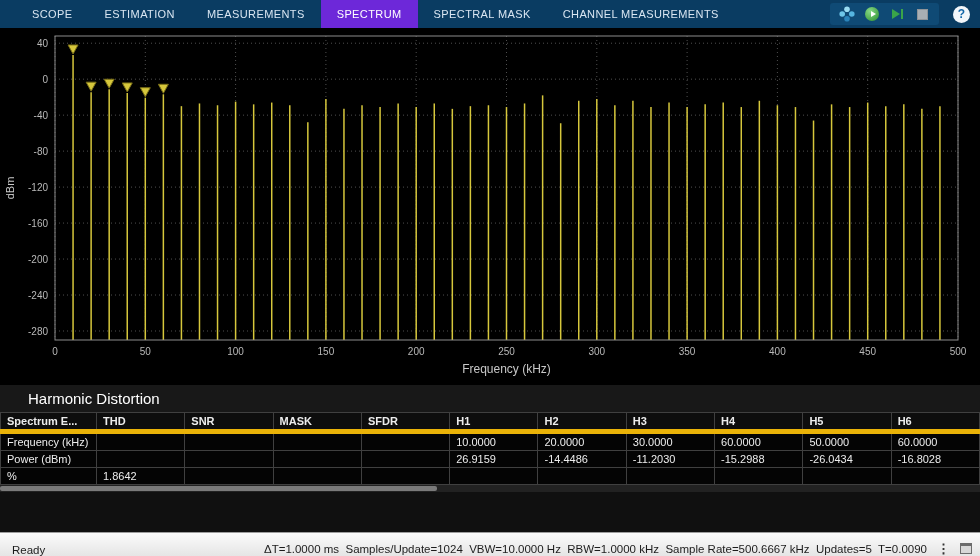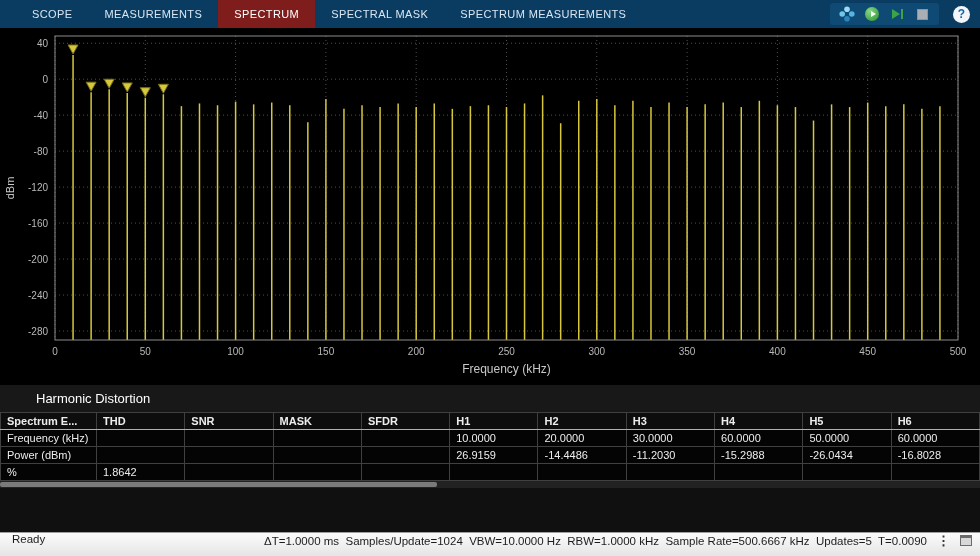--- a/index.html
+++ b/index.html
@@ -16,21 +16,21 @@
     background: #0a3c62;
     display: flex; align-items: stretch; justify-content: space-between;
   }
   .tabs { display: flex; margin-left: 16px; }
   .tab {
     display: flex; align-items: center;
     padding: 0 16px;
     color: #d9e6f2; font-size: 11px; letter-spacing: .4px;
     cursor: default; white-space: nowrap;
   }
-  .tab.active { background: #7f1d1d; color: #ffffff; }
+  .tab.active { background: #6d28d9; color: #ffffff; }
   .toolbar-right { display: flex; align-items: center; gap: 14px; padding-right: 10px; }
   .btn-group {
     display: flex; align-items: center; gap: 9px;
     background: #0f4a75; border-radius: 3px; padding: 3px 9px;
   }
   .icon-btn { width: 16px; height: 16px; display: flex; align-items: center; justify-content: center; }
   .play {
     width: 14px; height: 14px; border-radius: 50%;
     background: radial-gradient(circle at 35% 30%, #86d886, #2c8f2c);
     display: flex; align-items: center; justify-content: center;
@@ -56,47 +56,47 @@
   }
 
   
   .plot { height: 357px; flex: 0 0 357px; background: #000000; }
   .plot svg { display: block; }
   .plot svg text { font-family: "Liberation Sans", sans-serif; }
 
   
   .section-title {
     height: 27px; flex: 0 0 27px; line-height: 27px;
-    padding-left: 36px;
-    background: #181818; color: #ffffff; font-size: 13px;
+    padding-left: 28px;
+    background: #181818; color: #ffffff; font-size: 15px;
   }
   .table-wrap { background: #000000; }
   table { width: 980px; border-collapse: collapse; table-layout: fixed; }
   th, td {
     border: 1px solid #404040;
     font-size: 11px; color: #ededed;
     padding: 2px 6px; height: 16px;
     text-align: left; white-space: nowrap; overflow: hidden;
   }
-  thead th { font-weight: bold; background: #0d0d0d; border-bottom: 1px solid #eab308; }
+  thead th { font-weight: bold; background: #0d0d0d; border-bottom: 5px solid #eab308; }
   tbody td { background: #040404; font-weight: normal; }
   .hscroll { height: 7px; background: #222222; position: relative; }
   .hscroll .thumb {
     position: absolute; left: 0; top: 1px; height: 5px; width: 437px;
     background: #7a7a7a; border-radius: 2px;
   }
 
   .spacer { flex: 1; background: #101010; }
 
   
   .statusbar {
     height: 24px; flex: 0 0 24px;
     background: linear-gradient(#fbfbfb, #e5e5e5);
     border-top: 1px solid #9e9e9e;
-    display: flex; align-items: flex-start; justify-content: space-between;
+    display: flex; align-items: flex-end; justify-content: space-between;
     font-size: 11.5px; color: #1c1c1c;
     padding: 0 8px;
   }
   .status-left { padding-left: 4px; }
   .status-right { display: flex; align-items: center; gap: 10px; }
   .status-info { white-space: pre; }
   .dots { font-size: 13px; color: #333333; font-weight: bold; }
   .grip {
     width: 12px; height: 11px;
     border: 1px solid #6b6b6b; background: #d8d8d8;
@@ -104,24 +104,25 @@
   }
 </style>
 </head>
 <body>
 
 <div class="app">
 
   <div class="toolbar">
     <div class="tabs" id="tabs">
         <div class="tab">SCOPE</div>
+        <div class="tab">ESTIMATION</div>
         <div class="tab">MEASUREMENTS</div>
         <div class="tab active">SPECTRUM</div>
         <div class="tab">SPECTRAL MASK</div>
-        <div class="tab">SPECTRUM MEASUREMENTS</div>
+        <div class="tab">CHANNEL MEASUREMENTS</div>
       </div>
     <div class="toolbar-right">
       <div class="btn-group">
         <span class="icon-btn">
           <svg width="16" height="16" viewBox="0 0 16 16">
             <circle cx="8" cy="3.2" r="2.8" fill="#9adcf2"></circle>
             <circle cx="12.8" cy="8" r="2.8" fill="#56b5e0"></circle>
             <circle cx="8" cy="12.8" r="2.8" fill="#2b84ba"></circle>
             <circle cx="3.2" cy="8" r="2.8" fill="#6ec6e8"></circle>
           </svg>

